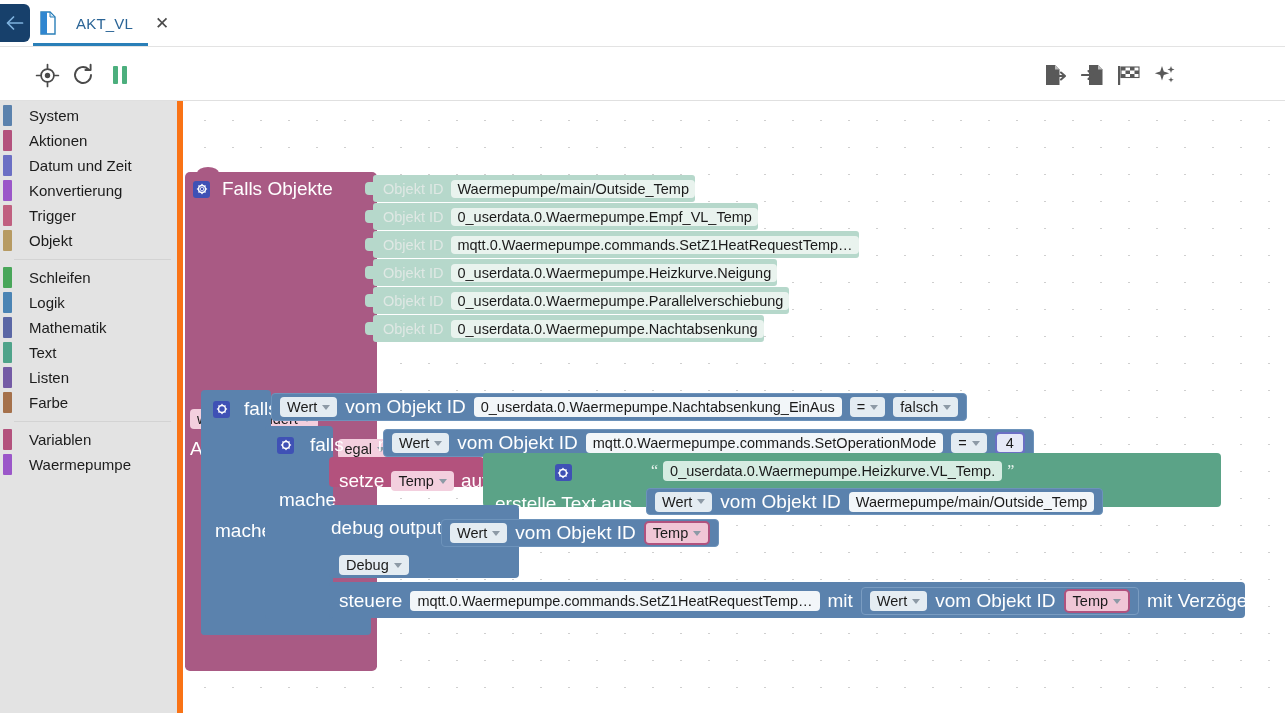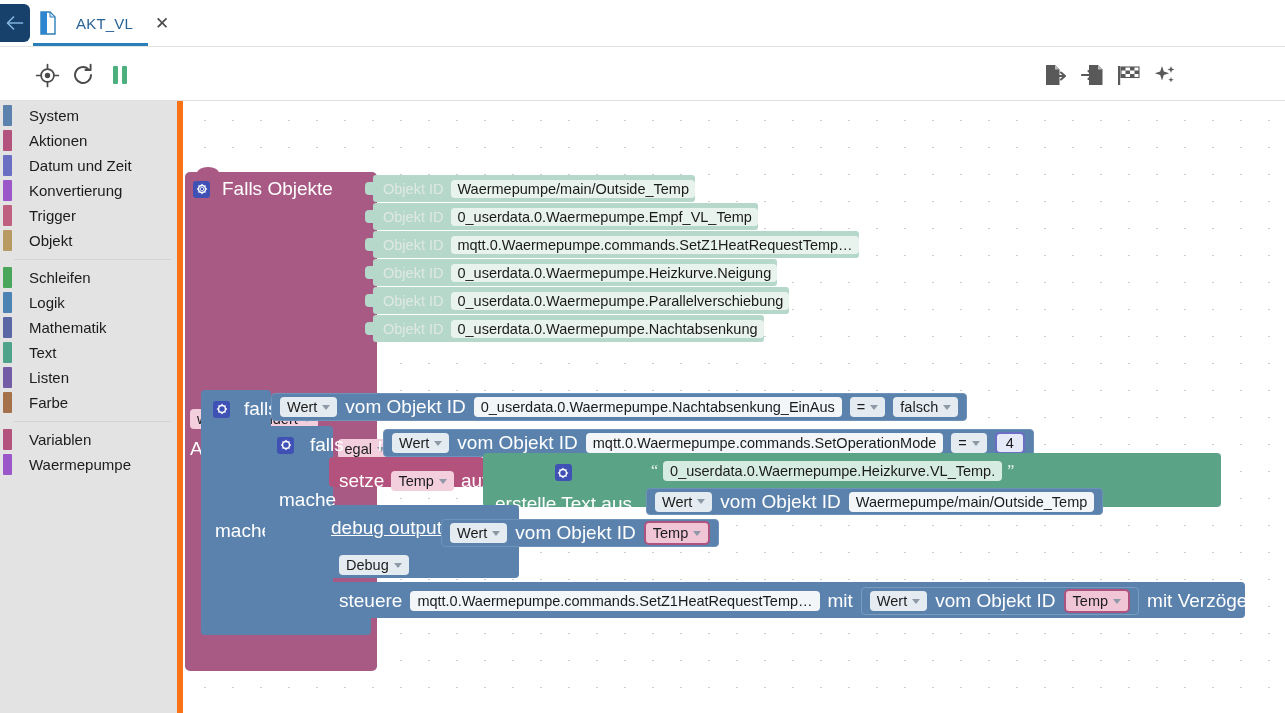--- a/index.html
+++ b/index.html
@@ -249,21 +249,21 @@
     background: #5b82ad; border-radius: 4px;
     display:flex; align-items:center; gap: 8px; padding: 0 8px;
     border: 1px solid #6d93bb;
   }
 
   
   #blk-debug {
     left: 146px; top: 404px; width: 190px; height: 73px;
     background: #5b82ad; border-radius: 4px;
   }
-  #debug-row1 { position:absolute; left: 2px; top: 12px; text-decoration: underline; }
+  #debug-row1 { position:absolute; left: 2px; top: 12px; }
   #debug-row2 { position:absolute; left: 10px; top: 50px; }
   #debug-value {
     position:absolute; left: 258px; top: 418px; height: 28px;
     background: #5b82ad; border-radius: 4px;
     display:flex; align-items:center; gap: 8px; padding: 0 8px;
     border: 1px solid #6d93bb;
   }
 
   
   #blk-control {

